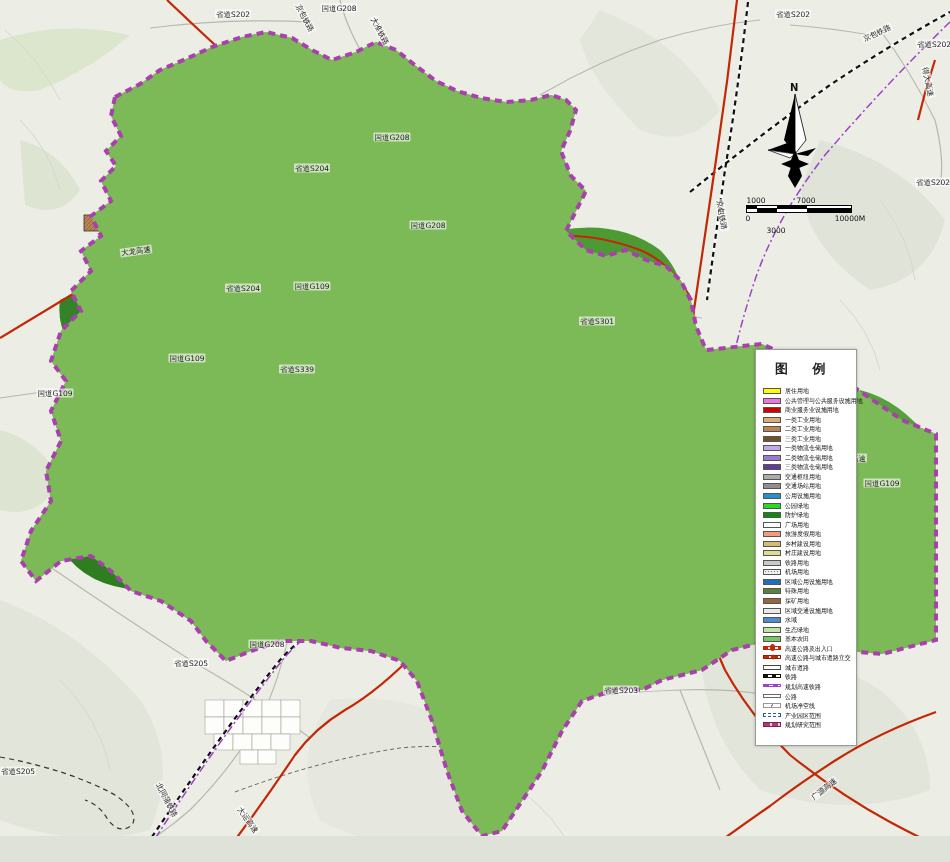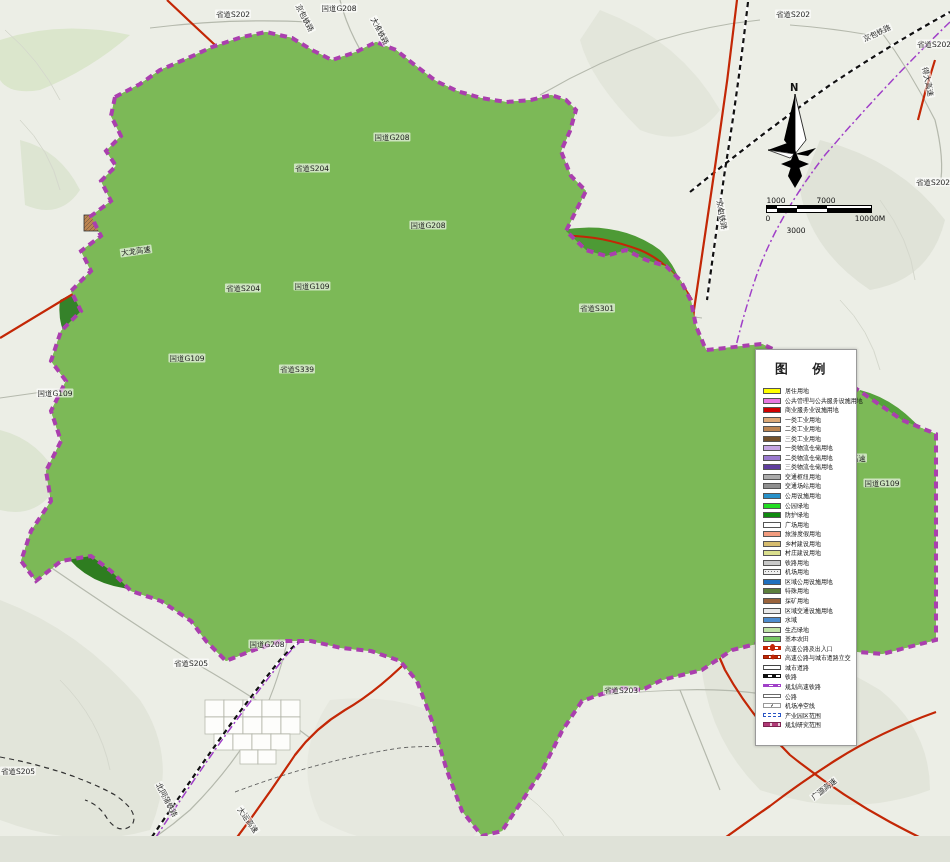--- a/index.html
+++ b/index.html
@@ -30,21 +30,21 @@
   .line-railway{background:repeating-linear-gradient(90deg,#111 0 4px,#fff 4px 8px);border:1px solid #111;height:4px;}
   .line-hsr{background:repeating-linear-gradient(90deg,#a040c8 0 5px,#fff 5px 9px);border:1px solid #a040c8;height:3.5px;}
   .line-highway{background:#fff;border:1px solid #6a6a6a;height:4px;}
   .line-clearance{background:linear-gradient(115deg,transparent 45%,#888 45% 55%,transparent 55%),#fff;border:1px solid #999;height:5px;}
   .line-park-boundary{background:#fff;border:1px dashed #2a55c4;height:4px;}
   .line-study-area{background:repeating-linear-gradient(90deg,#b03a76 0 6px,#e8cdd9 6px 8px);border:1px solid #7c2450;height:4.5px;}
   
   #compass{position:absolute;left:764px;top:84px;width:62px;height:108px;}
   #compass .n-label{position:absolute;left:26px;top:-2px;font-size:10px;font-weight:bold;color:#111;}
   
-  #scalebar{position:absolute;left:762px;top:196px;width:128px;height:28px;font-size:7.5px;color:#111;text-align:right;}
+  #scalebar{position:absolute;left:742px;top:196px;width:128px;height:28px;font-size:7.5px;color:#111;text-align:right;}
   #scalebar .tick-top{position:absolute;top:0;transform:translateX(-50%);}
   #scalebar .tick-bot{position:absolute;top:18px;transform:translateX(-50%);}
   .bar-row{position:absolute;left:4px;width:104px;height:3px;display:flex;border:0.5px solid #000;box-sizing:content-box;}
   .bar-seg{height:100%;}
 </style>
 </head>
 <body>
 
 <div id="stage">
 
@@ -332,21 +332,21 @@
       <div class="map-label" style="left: 877px; top: 33px; transform: translate(-50%, -50%) rotate(-25deg);">京包铁路</div>
       <div class="map-label" style="left: 934px; top: 44px; transform: translate(-50%, -50%);">省道S202</div>
       <div class="map-label" style="left: 928px; top: 82px; transform: translate(-50%, -50%) rotate(78deg);">得大高速</div>
       <div class="map-label" style="left: 933px; top: 182px; transform: translate(-50%, -50%);">省道S202</div>
       <div class="map-label" style="left: 392px; top: 137px; transform: translate(-50%, -50%);">国道G208</div>
       <div class="map-label" style="left: 312px; top: 168px; transform: translate(-50%, -50%);">省道S204</div>
       <div class="map-label" style="left: 428px; top: 225px; transform: translate(-50%, -50%);">国道G208</div>
       <div class="map-label" style="left: 136px; top: 251px; transform: translate(-50%, -50%) rotate(-8deg);">大龙高速</div>
       <div class="map-label" style="left: 243px; top: 288px; transform: translate(-50%, -50%);">省道S204</div>
       <div class="map-label" style="left: 312px; top: 286px; transform: translate(-50%, -50%);">国道G109</div>
-      <div class="map-label" style="left: 597px; top: 308px; transform: translate(-50%, -50%);">省道S301</div>
+      <div class="map-label" style="left: 597px; top: 321px; transform: translate(-50%, -50%);">省道S301</div>
       <div class="map-label" style="left: 187px; top: 358px; transform: translate(-50%, -50%);">国道G109</div>
       <div class="map-label" style="left: 297px; top: 369px; transform: translate(-50%, -50%);">省道S339</div>
       <div class="map-label" style="left: 55px; top: 393px; transform: translate(-50%, -50%);">国道G109</div>
       <div class="map-label" style="left: 722px; top: 215px; transform: translate(-50%, -50%) rotate(80deg);">京包铁路</div>
       <div class="map-label" style="left: 851px; top: 458px; transform: translate(-50%, -50%);">京大高速</div>
       <div class="map-label" style="left: 882px; top: 483px; transform: translate(-50%, -50%);">国道G109</div>
       <div class="map-label" style="left: 267px; top: 644px; transform: translate(-50%, -50%);">国道G208</div>
       <div class="map-label" style="left: 191px; top: 663px; transform: translate(-50%, -50%);">省道S205</div>
       <div class="map-label" style="left: 621px; top: 690px; transform: translate(-50%, -50%);">省道S203</div>
       <div class="map-label" style="left: 18px; top: 771px; transform: translate(-50%, -50%);">省道S205</div>

